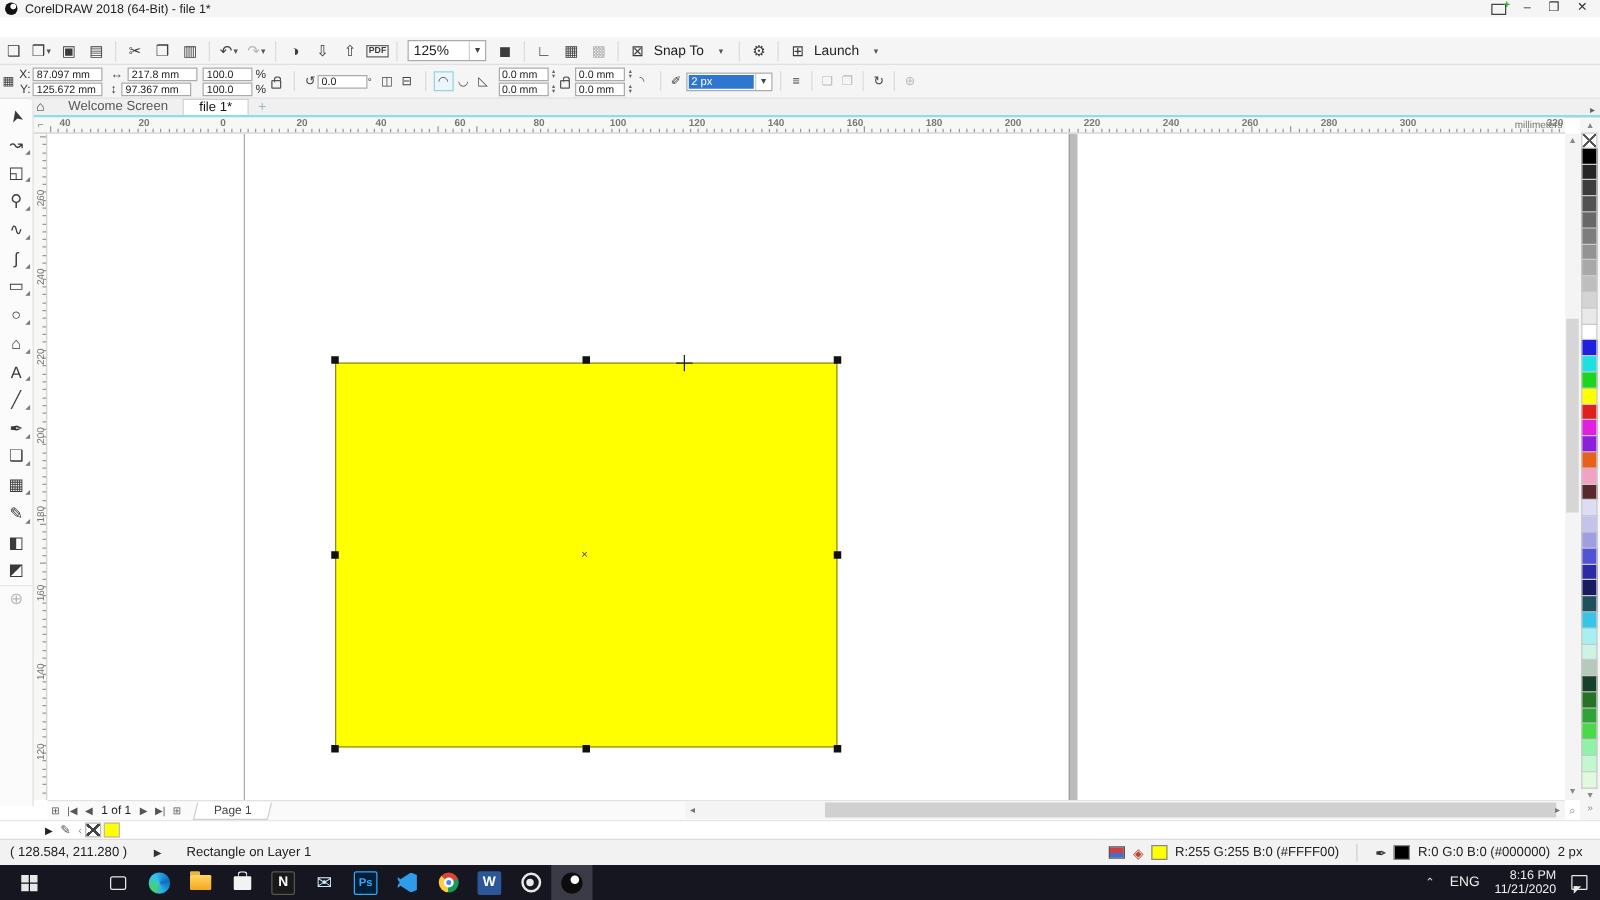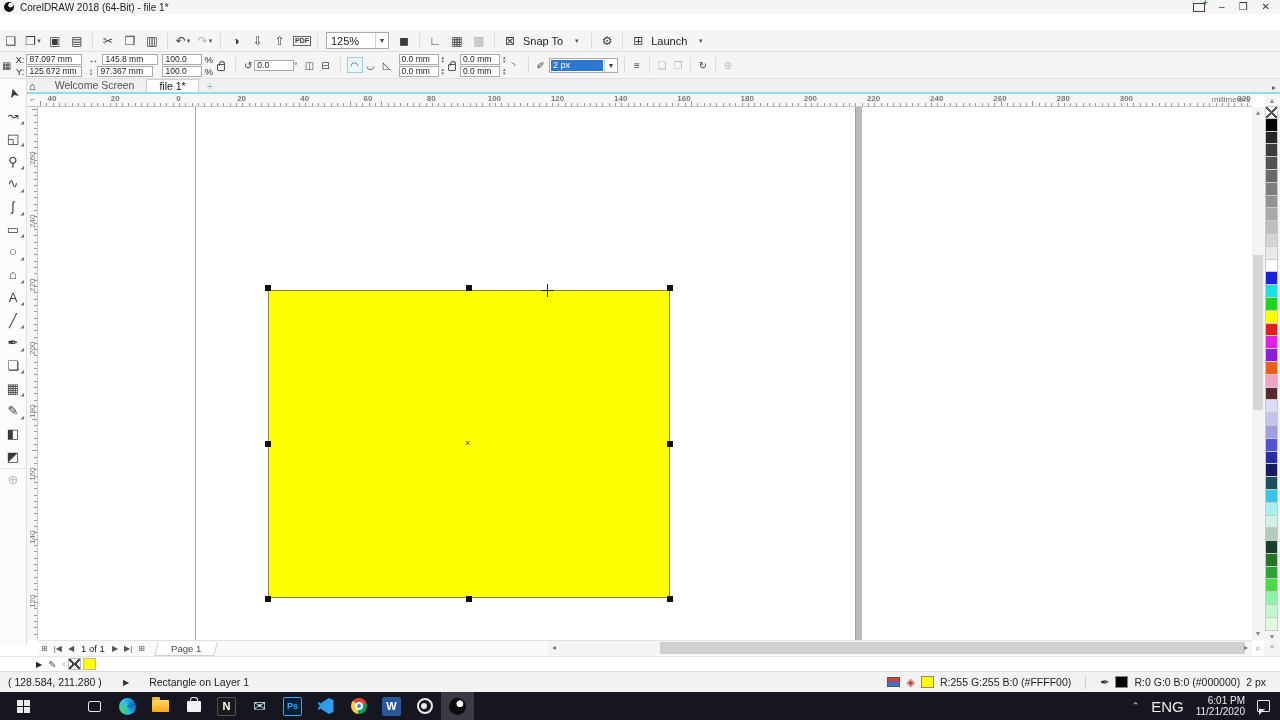--- a/index.html
+++ b/index.html
@@ -178,21 +178,21 @@
   .i-chrome .ai { width:16px; height:16px; border-radius:50%;
     background:conic-gradient(from -50deg,#db4437 0 33%,#0f9d58 33% 66%,#ffcd40 66% 100%); position:relative; }
   .i-chrome .ai::after { content:""; position:absolute; left:4px; top:4px; width:8px; height:8px; border-radius:50%;
     background:#4285f4; border:2px solid #fff; box-sizing:border-box; }
   .i-word .ai { background:#2b579a; color:#fff; font-weight:bold; font-size:11px; }
   .i-obs .ai { width:16px; height:16px; border-radius:50%; border:2px solid #e8e8e8; position:relative; }
   .i-obs .ai::after { content:""; position:absolute; left:2px; top:3px; width:6px; height:6px; border-radius:50%; background:#e8e8e8; }
   .i-coreldraw .ai { width:17px; height:17px; border-radius:50%; background:radial-gradient(circle at 64% 34%, #fff 0 3px, #0c0c0c 3.8px); }
   .tray { margin-left:auto; display:flex; align-items:center; gap:12px; padding-right:10px; }
   .tray .caret { font-size:9px; color:#e8e8e8; }
-  .tray .lang { font-size:15px; }
+  .tray .lang { font-size:11px; }
   .clock { text-align:right; font-size:10px; line-height:11px; }
   .action-center { width:13px; height:12px; border:1.5px solid #e8e8e8; border-radius:1px; position:relative; }
   .action-center::after { content:""; position:absolute; left:1px; bottom:-4px; border:3px solid transparent; border-top-color:#e8e8e8; border-left-color:#e8e8e8; width:0; height:0; }
 </style>
 </head>
 <body>
 
 <div class="screen">
 
   <div class="titlebar">
@@ -259,21 +259,21 @@
         <div class="pb-row">
             <span class="pb-lab">Y:</span>
           <span class="pb-input w56">125.672 mm</span>
           </div>
       </div>
     </div>
     <div class="pb-group">
       <div class="pb-col">
         <div class="pb-row">
             <span class="pb-ico">↔</span>
-          <span class="pb-input w56">145.8 mm</span>
+          <span class="pb-input w56">217.8 mm</span>
           </div>
         <div class="pb-row">
             <span class="pb-ico">↕</span>
           <span class="pb-input w56">97.367 mm</span>
           </div>
       </div>
     </div>
     <div class="pb-group">
       <div class="pb-col">
         <div class="pb-row">
@@ -897,20 +897,20 @@
           <span class="ai"></span>
         </div>
         <div class="app i-coreldraw active">
           <span class="ai"></span>
         </div>
       </div>
     <div class="tray">
       <span class="caret">⌃</span>
       <span class="lang">ENG</span>
       <div class="clock">
-        <div>6:01 PM</div>
+        <div>8:16 PM</div>
         <div>11/21/2020</div>
       </div>
       <span class="action-center"></span>
     </div>
   </div>
 
 </div>
 
 </body></html>

